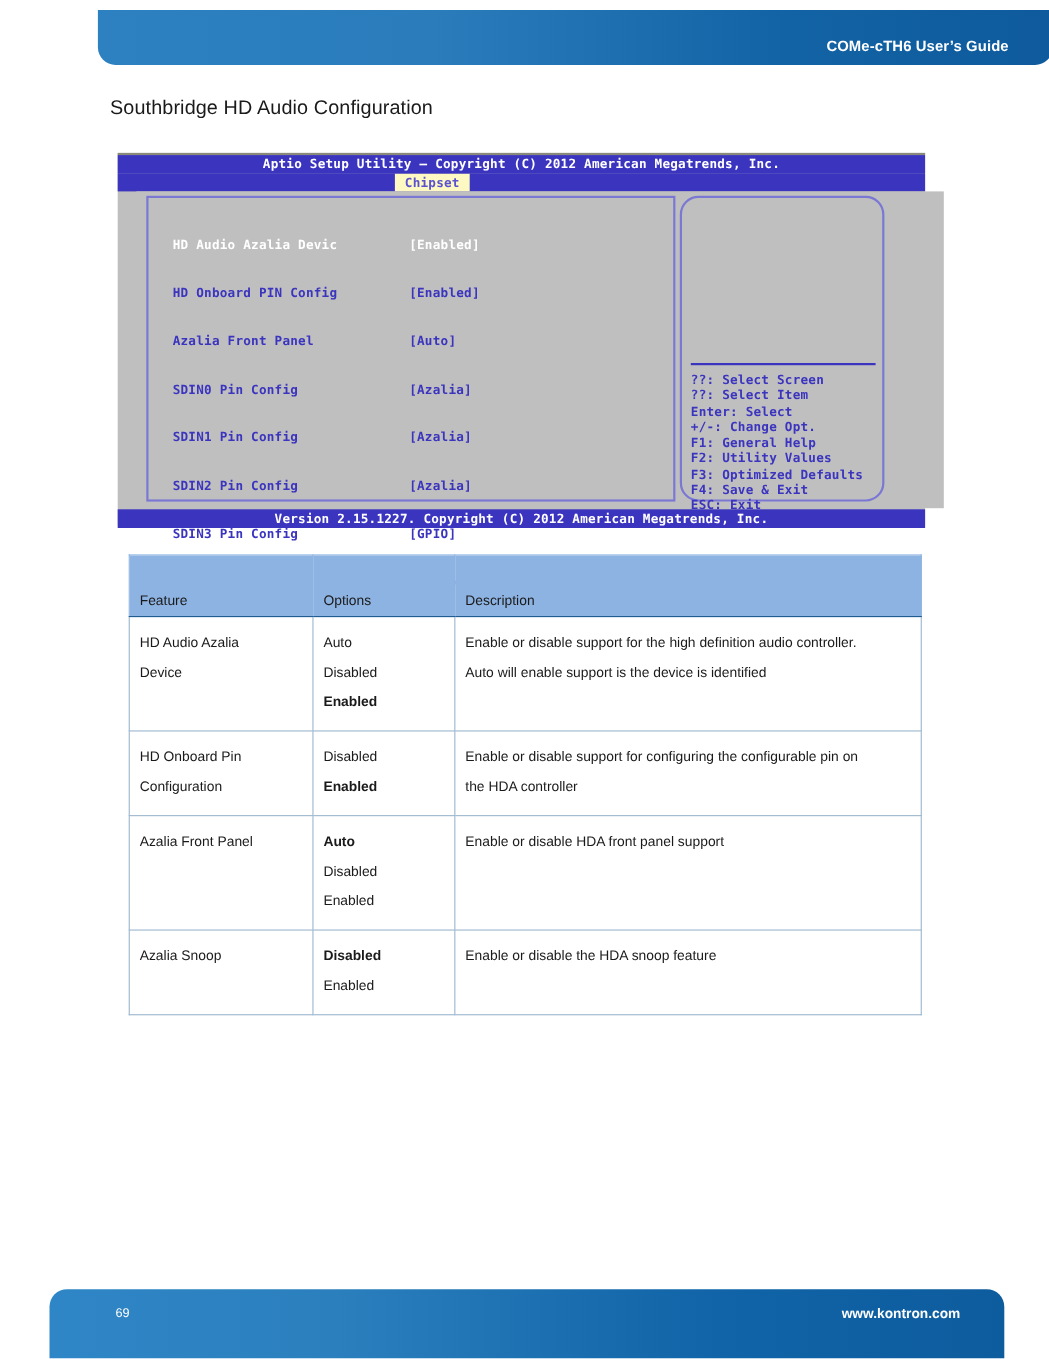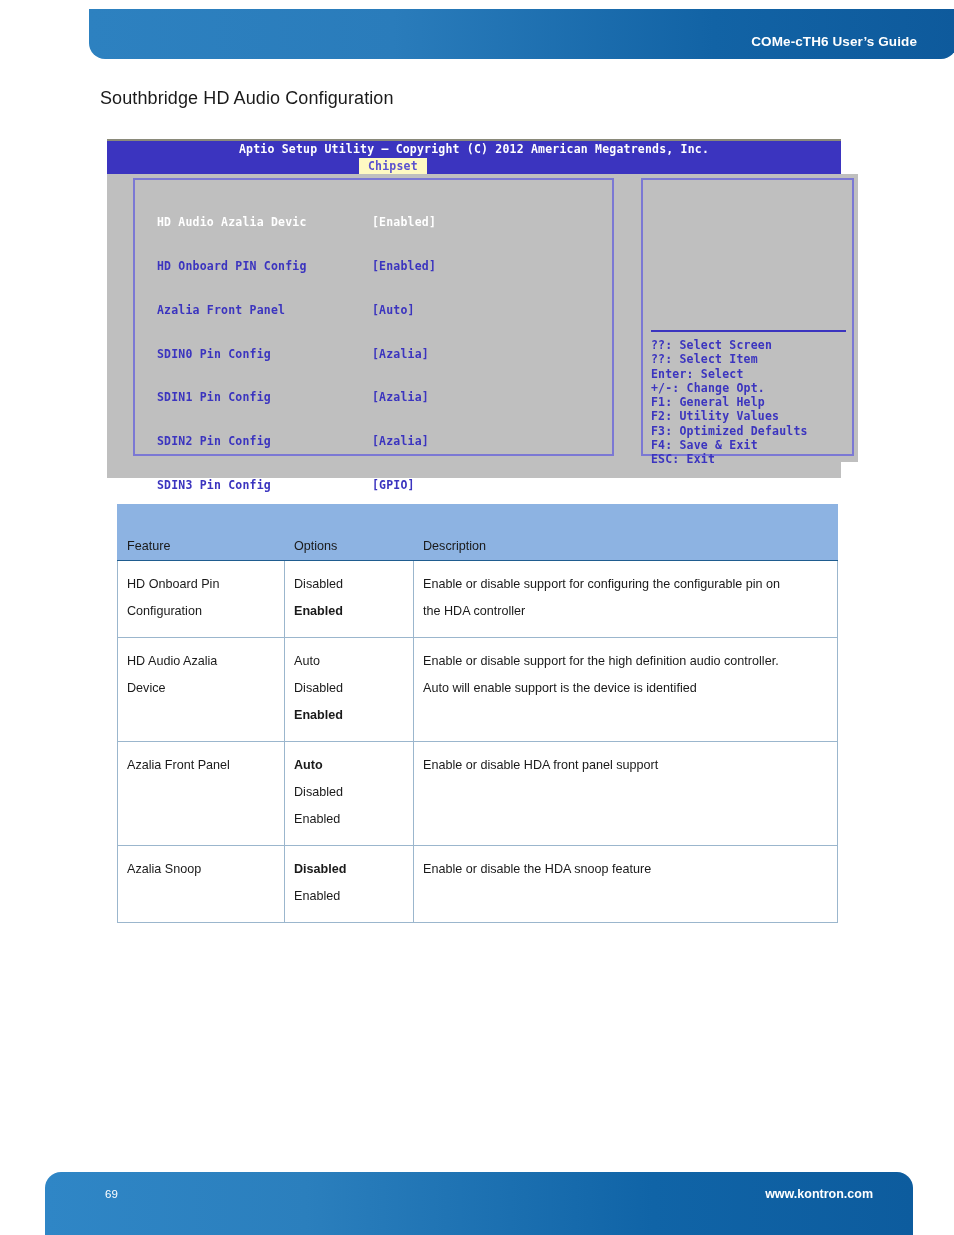--- a/index.html
+++ b/index.html
@@ -105,21 +105,21 @@
     margin-left: 17px;
   }
   .bios-pane {
     position: absolute;
     top: 4px;
     height: 278px;
     border: 2px solid #7b78d4;
     box-sizing: border-box;
   }
   .bios-pane-left  { left: 9px;  width: 481px; }
-  .bios-pane-right { left: 517px; width: 213px; }
+  .bios-pane-right { left: 494px; width: 186px; border-radius: 17px; }
 
   .bios-items {
     position: absolute;
     left: 22px;
     top: 6px;
     font-size: 11.5px;
     line-height: 14.6px;
     letter-spacing: 0.2px;
     white-space: pre;
   }
@@ -277,60 +277,61 @@
         <div class="bios-help-line">F1: General Help</div>
         <div class="bios-help-line">F2: Utility Values</div>
         <div class="bios-help-line">F3: Optimized Defaults</div>
         <div class="bios-help-line">F4: Save &amp; Exit</div>
         <div class="bios-help-line">ESC: Exit</div>
       </div>
     </div>
 
   </div>
 
+  <div class="bios-footer">Version 2.15.1227. Copyright (C) 2012 American Megatrends, Inc.</div>
 </div>
 
 <table class="spec-table">
   <thead>
     <tr>
       <th class="col-feature">Feature</th>
       <th class="col-options">Options</th>
       <th class="col-desc">Description</th>
     </tr>
   </thead>
   <tbody>
 
     <tr>
       <td>
-        <div class="cell-line">HD Onboard Pin</div>
-        <div class="cell-line">Configuration</div>
-      </td>
-      <td>
-        <div class="cell-line">Disabled</div>
-        <div class="cell-line bold">Enabled</div>
-      </td>
-      <td>
-        <p class="desc-p">Enable or disable support for configuring the configurable pin on</p>
-        <p class="desc-p nojust">the HDA controller</p>
-      </td>
-    </tr>
-
-    <tr>
-      <td>
         <div class="cell-line">HD Audio Azalia</div>
         <div class="cell-line">Device</div>
       </td>
       <td>
         <div class="cell-line">Auto</div>
         <div class="cell-line">Disabled</div>
         <div class="cell-line bold">Enabled</div>
       </td>
       <td>
         <p class="desc-p">Enable or disable support for the high definition audio controller.</p>
         <p class="desc-p nojust">Auto will enable support is the device is identified</p>
+      </td>
+    </tr>
+
+    <tr>
+      <td>
+        <div class="cell-line">HD Onboard Pin</div>
+        <div class="cell-line">Configuration</div>
+      </td>
+      <td>
+        <div class="cell-line">Disabled</div>
+        <div class="cell-line bold">Enabled</div>
+      </td>
+      <td>
+        <p class="desc-p">Enable or disable support for configuring the configurable pin on</p>
+        <p class="desc-p nojust">the HDA controller</p>
       </td>
     </tr>
 
     <tr>
       <td>
         <div class="cell-line">Azalia Front Panel</div>
       </td>
       <td>
         <div class="cell-line bold">Auto</div>
         <div class="cell-line">Disabled</div>

